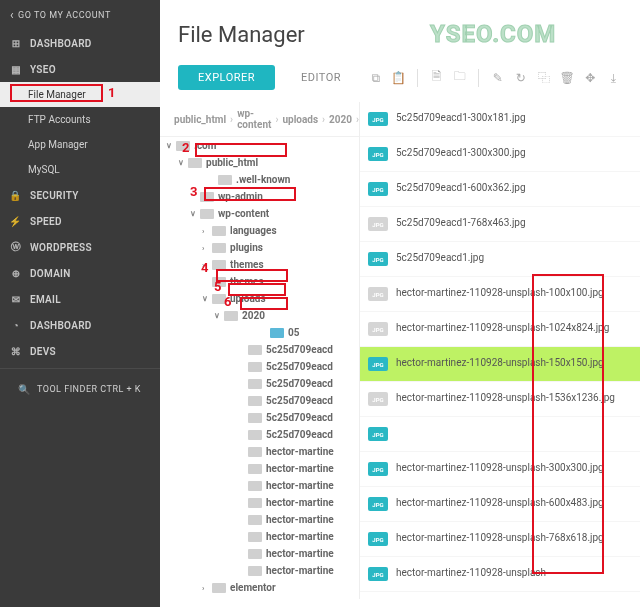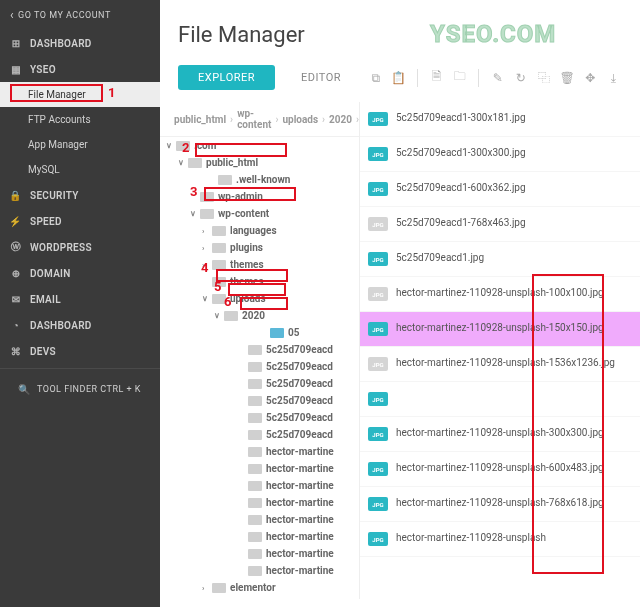--- a/index.html
+++ b/index.html
@@ -27,21 +27,21 @@
 .tree{width:200px;overflow-y:auto;overflow-x:hidden;font-size:10px;color:#666;border-right:1px solid #eee;font-weight:bold;}
 .tree-row{display:flex;align-items:center;padding:3px 4px;white-space:nowrap;cursor:pointer;}
 .tree-row .arr{width:10px;font-size:8px;color:#888;}
 .tree-row .fld{width:14px;height:10px;background:#d0d0d0;border-radius:1px;margin-right:4px;flex-shrink:0;}
 .tree-row .fld.blue{background:#5bb8d8;}
 .crumb{padding:6px 8px;font-size:10px;color:#999;display:flex;align-items:center;gap:4px;border-bottom:1px solid #f0f0f0;}
 .crumb .fld{width:14px;height:10px;background:#ddd;border-radius:1px;margin-right:2px;}
 .crumb .sep{color:#ccc;}
 .files{flex:1;overflow-y:auto;font-size:10px;}
 .file-row{display:flex;padding:10px 8px;border-bottom:1px solid #f5f5f5;cursor:pointer;}
-.file-row.sel{background:#f0abfc;}
+.file-row.sel{background:#bef264;}
 .file-ico{width:20px;height:14px;background:#2ab8c4;color:#fff;font-size:6px;font-weight:700;display:flex;align-items:center;justify-content:center;border-radius:2px;margin-right:8px;flex-shrink:0;}
 .file-ico.gray{background:#d5d5d5;}
 .file-name{color:#555;}
 .ann{position:absolute;z-index:100;pointer-events:none;}
 .ann-num{color:#e01020;font-weight:700;font-size:13px;}
 .ann-box{border:2px solid #e01020;}
 </style>
 </head>
 <body>
 
@@ -287,20 +287,24 @@
           <span class="file-name">5c25d709eacd1-768x463.jpg</span>
         </div>
         <div class="file-row">
           <span class="file-ico ">JPG</span>
           <span class="file-name">5c25d709eacd1.jpg</span>
         </div>
         <div class="file-row">
           <span class="file-ico gray">JPG</span>
           <span class="file-name">hector-martinez-110928-unsplash-100x100.jpg</span>
         </div>
+        <div class="file-row">
+          <span class="file-ico gray">JPG</span>
+          <span class="file-name">hector-martinez-110928-unsplash-1024x824.jpg</span>
+        </div>
         <div class="file-row sel">
           <span class="file-ico ">JPG</span>
           <span class="file-name">hector-martinez-110928-unsplash-150x150.jpg</span>
         </div>
         <div class="file-row">
           <span class="file-ico gray">JPG</span>
           <span class="file-name">hector-martinez-110928-unsplash-1536x1236.jpg</span>
         </div>
         <div class="file-row">
           <span class="file-ico ">JPG</span>

